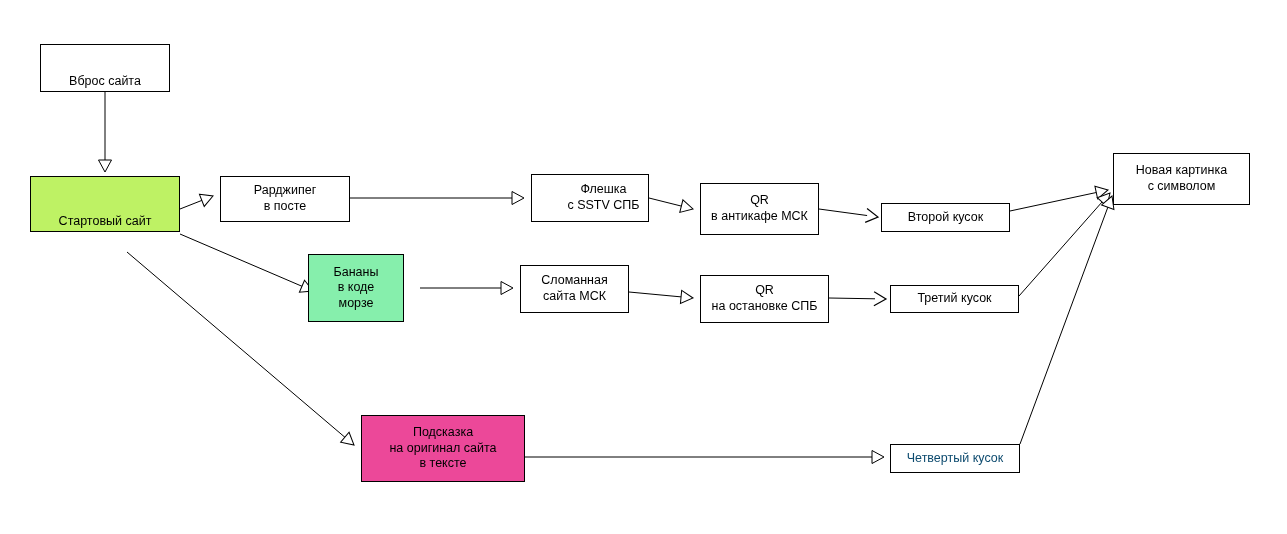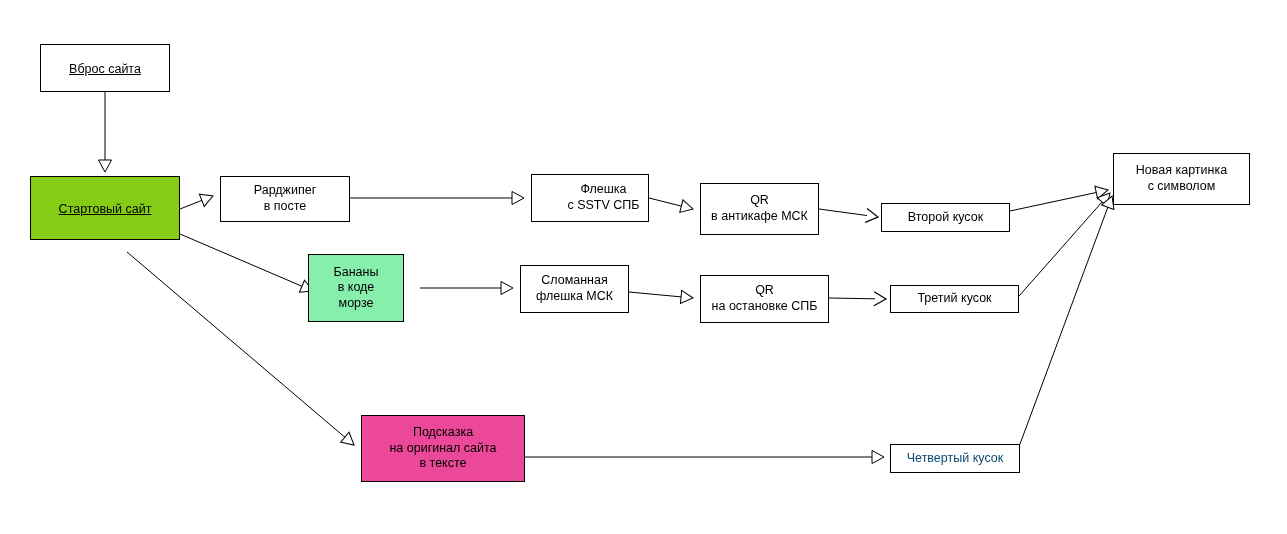--- a/index.html
+++ b/index.html
@@ -32,23 +32,22 @@
     align-items: center;
     justify-content: center;
     text-align: center;
     color: #000000;
     font-size: 12.5px;
     line-height: 1.25;
     white-space: pre-line;
     padding: 1px 3px;
   }
   .node.top-label {
-    align-items: center;
+    align-items: flex-end;
     padding-top: 5px;
-    text-decoration: underline;
   }
   .node-text {
     display: block;
     white-space: pre-line;
   }
 </style>
 </head>
 <body>
 
 <div id="canvas">
@@ -107,33 +106,33 @@
         <path d="M -12 -6.5 L 0 0 L -12 6.5 Z" fill="#ffffff" stroke="#000000" stroke-width="1" transform="translate(1110,193) rotate(-48.53955916854995)"></path>
       </g>
       <g>
         <polyline points="1020,444 1108.1741249474562,206.31322840250925" fill="none" stroke="#000000" stroke-width="1"></polyline>
         <path d="M -12 -6.5 L 0 0 L -12 6.5 Z" fill="#ffffff" stroke="#000000" stroke-width="1" transform="translate(1112,196) rotate(-69.64677085193117)"></path>
       </g>
     </svg>
 
   <div id="nodes">
       <div class="node top-label" style="left: 40px; top: 44px; width: 130px; height: 48px; border-color: rgb(0, 0, 0); background: rgb(255, 255, 255); color: rgb(0, 0, 0);"><span class="node-text">Вброс сайта</span></div>
-      <div class="node top-label" style="left: 30px; top: 176px; width: 150px; height: 64px; border-color: rgb(0, 0, 0); background: #84cc16; color: rgb(0, 0, 0);"><span class="node-text">Стартовый сайт</span></div>
+      <div class="node top-label" style="left: 30px; top: 176px; width: 150px; height: 56px; border-color: rgb(0, 0, 0); background: #bef264; color: rgb(0, 0, 0);"><span class="node-text">Стартовый сайт</span></div>
       <div class="node" style="left: 220px; top: 176px; width: 130px; height: 46px; border-color: rgb(0, 0, 0); background: rgb(255, 255, 255); color: rgb(0, 0, 0);"><span class="node-text">Рарджипег
 в посте</span></div>
       <div class="node" style="left: 531px; top: 174px; width: 118px; height: 48px; border-color: rgb(0, 0, 0); background: rgb(255, 255, 255); color: rgb(0, 0, 0); padding-left: 30px;"><span class="node-text">Флешка
 с SSTV СПБ</span></div>
       <div class="node" style="left: 700px; top: 183px; width: 119px; height: 52px; border-color: rgb(0, 0, 0); background: rgb(255, 255, 255); color: rgb(0, 0, 0);"><span class="node-text">QR
 в антикафе МСК</span></div>
       <div class="node" style="left: 881px; top: 203px; width: 129px; height: 29px; border-color: rgb(0, 0, 0); background: rgb(255, 255, 255); color: rgb(0, 0, 0);"><span class="node-text">Второй кусок</span></div>
       <div class="node" style="left: 308px; top: 254px; width: 96px; height: 68px; border-color: rgb(0, 0, 0); background: #86efac; color: rgb(0, 0, 0);"><span class="node-text">Бананы
 в коде
 морзе</span></div>
       <div class="node" style="left: 520px; top: 265px; width: 109px; height: 48px; border-color: rgb(0, 0, 0); background: rgb(255, 255, 255); color: rgb(0, 0, 0);"><span class="node-text">Сломанная
-флешка МСК</span></div>
+сайта МСК</span></div>
       <div class="node" style="left: 700px; top: 275px; width: 129px; height: 48px; border-color: rgb(0, 0, 0); background: rgb(255, 255, 255); color: rgb(0, 0, 0);"><span class="node-text">QR
 на остановке СПБ</span></div>
       <div class="node" style="left: 890px; top: 285px; width: 129px; height: 28px; border-color: rgb(0, 0, 0); background: rgb(255, 255, 255); color: rgb(0, 0, 0); text-align: right;"><span class="node-text">Третий кусок</span></div>
       <div class="node" style="left: 361px; top: 415px; width: 164px; height: 67px; border-color: rgb(0, 0, 0); background: #ec4899; color: rgb(0, 0, 0);"><span class="node-text">Подсказка
 на оригинал сайта
 в тексте</span></div>
       <div class="node" style="left: 890px; top: 444px; width: 130px; height: 29px; border-color: rgb(0, 0, 0); background: rgb(255, 255, 255); color: #0c4a6e;"><span class="node-text">Четвертый кусок</span></div>
       <div class="node" style="left: 1113px; top: 153px; width: 137px; height: 52px; border-color: rgb(0, 0, 0); background: rgb(255, 255, 255); color: rgb(0, 0, 0);"><span class="node-text">Новая картинка
 с символом</span></div>
     </div>

